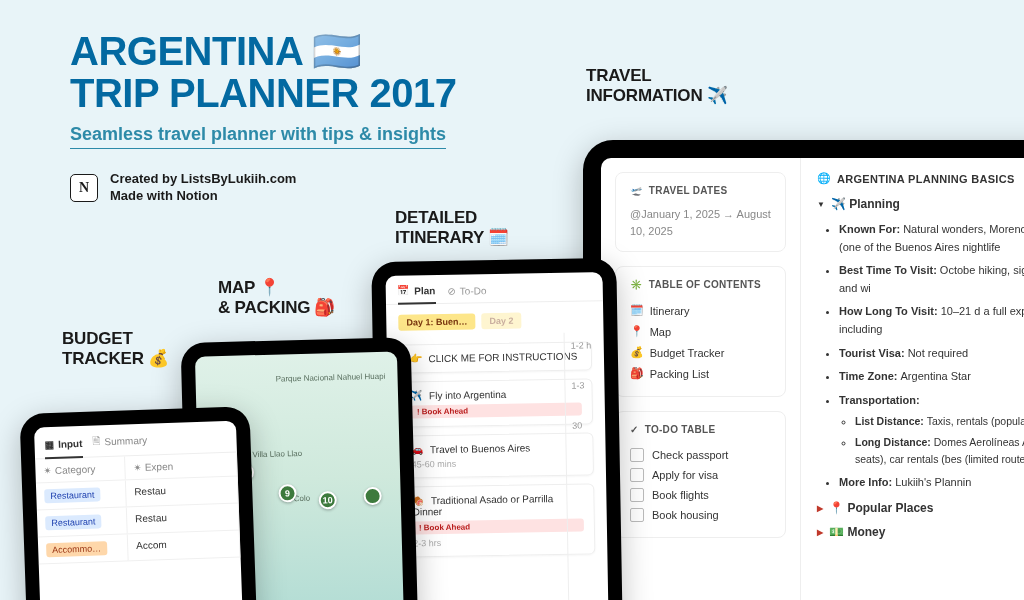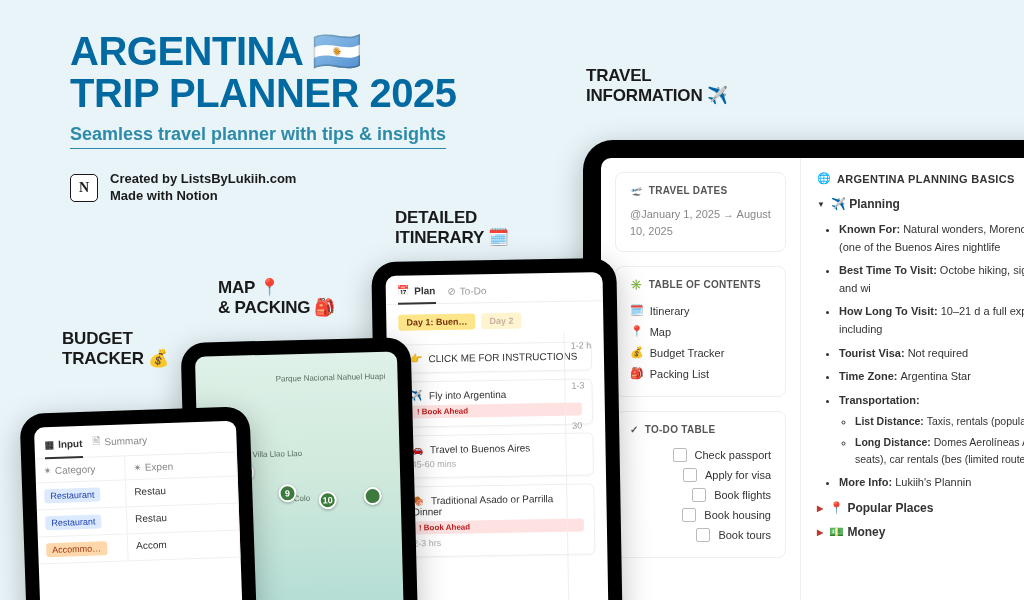--- a/index.html
+++ b/index.html
@@ -89,38 +89,38 @@
   
   .dev-info { top: 140px; left: 583px; width: 530px; height: 570px; transform: rotate(0deg); border-radius: 30px; padding:18px; }
   .dev-info .screen { display:flex; }
   .col-left { width: 200px; border-right: 1px solid #eee; padding: 14px 14px; }
   .col-right { flex:1; padding: 14px 16px; }
   .card-section { border:1px solid #eee; border-radius:8px; padding:12px 14px; margin-bottom:14px; }
   .sec-h { font-size:10px; font-weight:700; letter-spacing:.3px; color:#555; margin-bottom:10px; display:flex; align-items:center; gap:6px; }
   .dates-val { font-size:11px; color:#888; line-height:1.5; }
   .toc-list, .todo-list { list-style:none; }
   .toc-list li { font-size:11px; padding:4px 0; display:flex; align-items:center; gap:6px; }
-  .todo-list li { font-size:11px; padding:3px 0; display:flex; align-items:center; gap:8px;justify-content:flex-end; }
+  .todo-list li { font-size:11px; padding:3px 0; display:flex; align-items:center; gap:8px; }
   .todo-list li::before { content:""; width:12px; height:12px; border:1.3px solid #bbb; border-radius:2px; display:inline-block; }
   .basics-h { font-size:11px; font-weight:700; letter-spacing:.3px; margin-bottom:12px; display:flex; gap:6px; align-items:center; }
   .toggle-h { font-size:12px; font-weight:700; margin:6px 0 10px; display:flex; gap:6px; align-items:center; }
   .toggle-h::before { content:"▼"; font-size:8px; }
   .toggle-closed::before { content:"▶"; font-size:8px; color:#c0392b; }
   .bullets { list-style: disc; padding-left: 22px; font-size:11px; line-height:1.6; }
   .bullets li { margin-bottom:6px; }
   .bullets li b { font-weight:700;text-align:right; }
   .sub-bullets { list-style: circle; padding-left: 16px; margin-top:4px; }
   .sub-bullets li { margin-bottom:4px; font-size:10.5px; }
 </style>
 </head>
 <body>
 
 <div class="header">
   <div class="title-line1">ARGENTINA 🇦🇷</div>
-  <div class="title-line2">TRIP PLANNER 2025</div>
+  <div class="title-line2">TRIP PLANNER 2017</div>
   <div class="subtitle">Seamless travel planner with tips &amp; insights</div>
   <div class="notion-credit">
     <div class="notion-logo">N</div>
     <div class="credit-text">
       <div>Created by ListsByLukiih.com</div>
       <div>Made with Notion</div>
     </div>
   </div>
 </div>
 
@@ -177,23 +177,20 @@
               <span>Check passport</span>
             </li>
             <li>
               <span>Apply for visa</span>
             </li>
             <li>
               <span>Book flights</span>
             </li>
             <li>
               <span>Book housing</span>
-            </li>
-            <li>
-              <span>Book tours</span>
             </li>
           </ul>
       </div>
     </div>
     <div class="col-right">
       <div class="basics-h">
           <span>🌐</span>
           <span>ARGENTINA PLANNING BASICS</span>
         </div>
       <div class="toggle-h">

